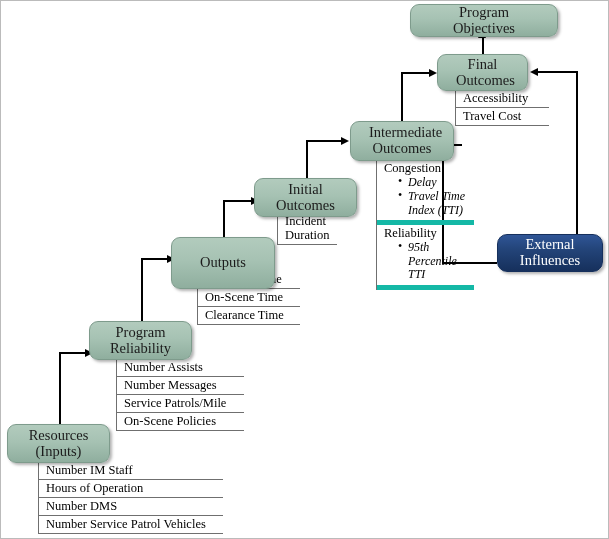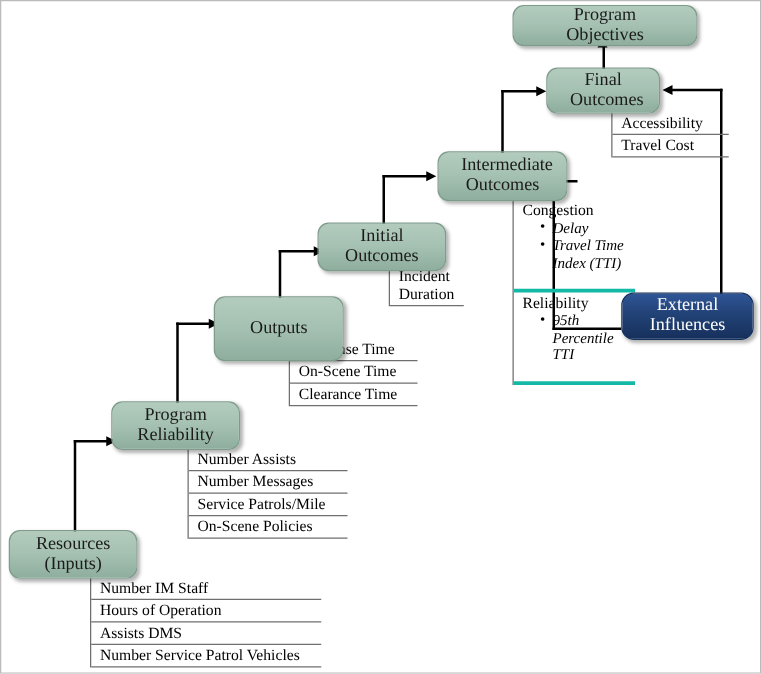--- a/index.html
+++ b/index.html
@@ -46,31 +46,30 @@
   }
   .node .lbl { display: block; width: 100%; }
 
   
   .details {
     position: absolute;
     box-sizing: border-box;
     border-left: 1px solid #6f6f6f;
     font-size: 12.5px;
     line-height: 1.12;
-    margin-left: 34px;
   }
   .details .row {
     border-bottom: 1px solid #6f6f6f;
     padding: 1px 4px 2px 7px;
     white-space: nowrap;
   }
   .details.wrapme .row { white-space: normal; }
 
   
-  .details .grp { border-bottom: 3px solid #14b8a6; padding: 1px 4px 14px 7px; }
+  .details .grp { border-bottom: 5px solid #14b8a6; padding: 1px 4px 3px 7px; }
   .details .grp:last-child { }
   .details .ghead { font-size: 12.5px; }
   .details ul {
     margin: 1px 0 0 0;
     padding: 0 0 0 14px;
     list-style: none;
   }
   .details li {
     font-style: italic;
     font-size: 12px;
@@ -188,21 +187,21 @@
   <div class="details" style="left:115px; top:358px; width:128px;">
     <div class="row">Number Assists</div>
     <div class="row">Number Messages</div>
     <div class="row">Service Patrols/Mile</div>
     <div class="row">On-Scene Policies</div>
   </div>
 
   <div class="details" style="left:37px; top:461px; width:185px;">
     <div class="row">Number IM Staff</div>
     <div class="row">Hours of Operation</div>
-    <div class="row">Assists DMS</div>
+    <div class="row">Number DMS</div>
     <div class="row">Number Service Patrol Vehicles</div>
   </div>
 
   <div class="node" style="left:409px; top:3px; width:148px; height:33px;">
     <span class="lbl">Program Objectives</span>
   </div>
 
   <div class="node" style="left:436px; top:53px; width:91px; height:37px; white-space:pre-line;">
     <span class="lbl">Final
 Outcomes</span>

